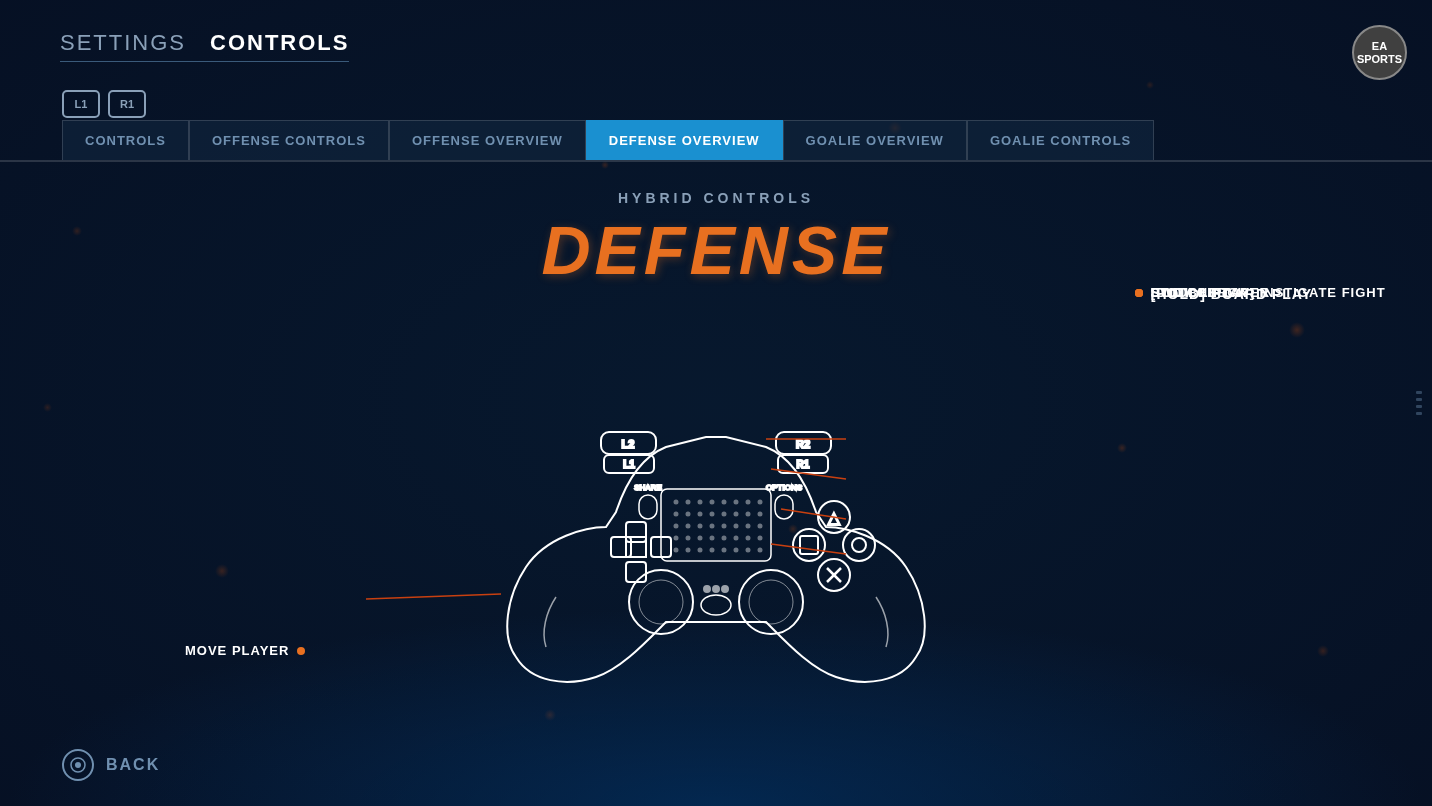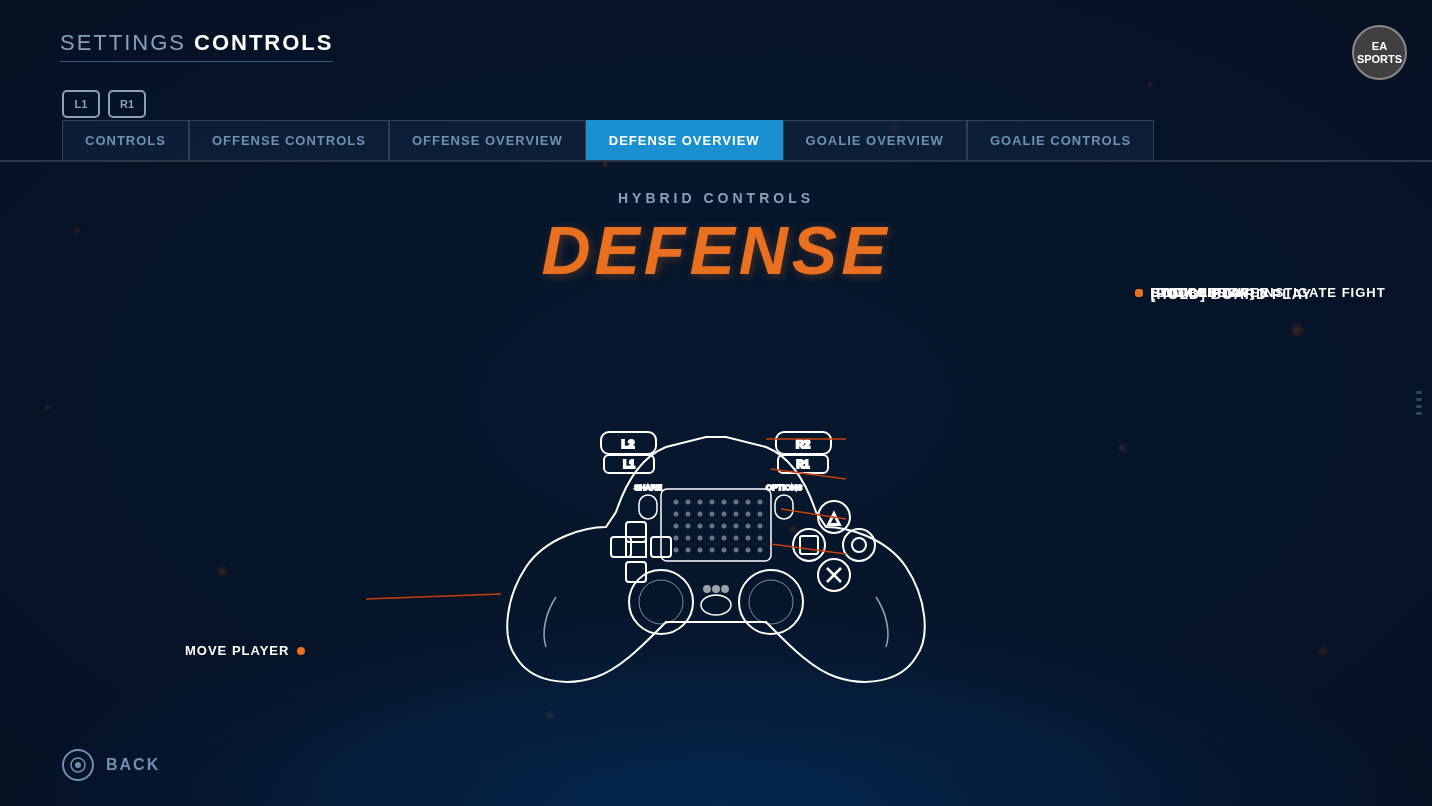--- a/index.html
+++ b/index.html
@@ -47,21 +47,21 @@
       pointer-events: none;
     }
 
     
     .header {
       position: absolute;
       top: 30px;
       left: 60px;
       display: flex;
       align-items: center;
-      gap: 8px;
+      gap: 24px;
     }
 
     .header-settings {
       font-size: 22px;
       font-weight: 400;
       color: #8aa0b8;
       text-transform: uppercase;
       letter-spacing: 2px;
     }
 

